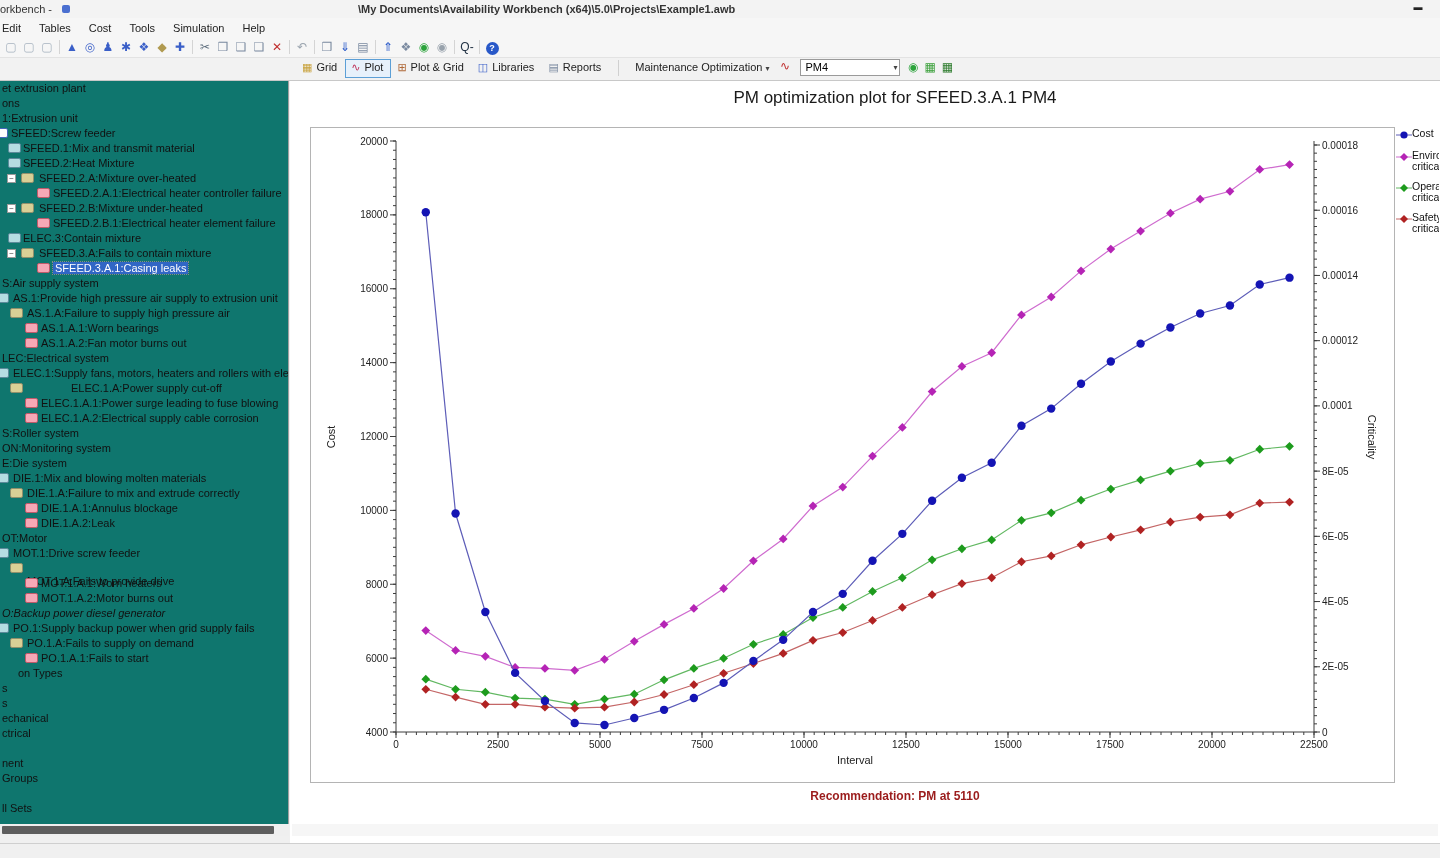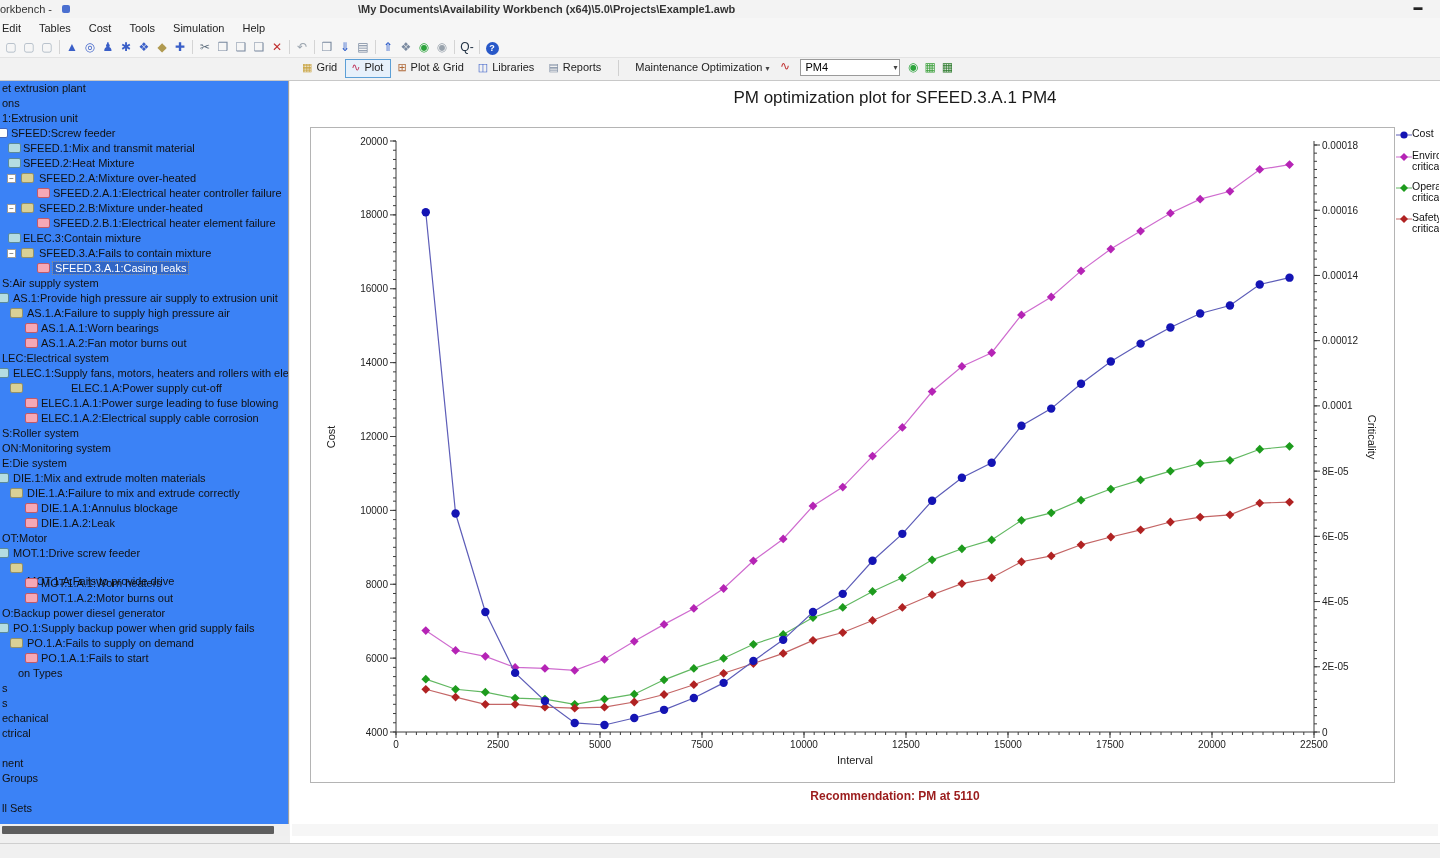--- a/index.html
+++ b/index.html
@@ -30,21 +30,21 @@
   .vb-glyph { display:inline-block; margin-right:4px; font-size:11px; }
   .vb-sep { display:inline-block; width:1px; height:16px; background:#d0d0d0; margin:2px 6px 0 4px; vertical-align:top;}
   #mo-dropdown { display:inline-block; font-size:11px; color:#222; padding:3px 4px 0 6px; vertical-align:top;}
   #mo-arrow { font-size:8px; color:#444; }
   #mo-chart-icon { display:inline-block; color:#c03030; font-size:12px; margin:1px 6px 0 2px; vertical-align:top;}
   #pm-combo { display:inline-block; width:100px; height:17px; margin-top:1px; background:#fff;
               border:1px solid #9a9a9a; font-size:11px; vertical-align:top; position:relative; padding:1px 0 0 4px;}
   #pm-combo .arrow { position:absolute; right:2px; top:3px; font-size:8px; color:#444; }
   .vb-right-icon { display:inline-block; font-size:12px; margin:2px 3px 0 3px; vertical-align:top;}
   #content-border { position:absolute; left:0; top:80px; width:1440px; height:1px; background:#c8c8c8; }
-  #tree-panel { position:absolute; left:0; top:81px; width:289px; height:743px; background:#3b82f6;
+  #tree-panel { position:absolute; left:0; top:81px; width:289px; height:743px; background:#0f766e;
                 overflow:hidden; border-right:1px solid #a0a0a0; }
   .tree-row { position:relative; height:15px; font-size:11px; color:#111; white-space:nowrap; }
   .tree-label { position:absolute; top:1px; }
   .tree-label.selected { background:#3166c5; color:#fff; padding:0 2px; outline:1px dotted #888;}
   .tree-icon { position:absolute; top:2px; width:13px; height:10px; border-radius:2px; }
   .ic-cyan   { background:#b5dde2; border:1px solid #5b8a9a; }
   .ic-khaki  { background:#d9d096; border:1px solid #90906c; }
   .ic-pink   { background:#f6a8b6; border:1px solid #c05a6a; }
   .ic-system { background:#fdfdfd; border:1px solid #4466bb; }
   .tree-exp { position:absolute; top:3px; width:9px; height:9px; border:1px solid #9a9a9a; background:#fff;
@@ -192,21 +192,21 @@
       <span class="tree-label" style="left: 2px;">S:Roller system</span>
     </div>
     <div class="tree-row">
       <span class="tree-label" style="left: 2px;">ON:Monitoring system</span>
     </div>
     <div class="tree-row">
       <span class="tree-label" style="left: 2px;">E:Die system</span>
     </div>
     <div class="tree-row">
       <span class="tree-icon ic-cyan" style="left: -4px;"></span>
-      <span class="tree-label" style="left: 13px;">DIE.1:Mix and extrude molten materials</span>
+      <span class="tree-label" style="left: 13px;">DIE.1:Mix and blowing molten materials</span>
     </div>
     <div class="tree-row">
       <span class="tree-icon ic-khaki" style="left: 10px;"></span>
       <span class="tree-label" style="left: 27px;">DIE.1.A:Failure to mix and extrude correctly</span>
     </div>
     <div class="tree-row">
       <span class="tree-icon ic-pink" style="left: 25px;"></span>
       <span class="tree-label" style="left: 41px;">DIE.1.A.1:Annulus blockage</span>
     </div>
     <div class="tree-row">
@@ -226,21 +226,21 @@
     </div>
     <div class="tree-row">
       <span class="tree-icon ic-pink" style="left: 25px;"></span>
       <span class="tree-label" style="left: 41px;">MOT.1.A.1:Worn heaters</span>
     </div>
     <div class="tree-row">
       <span class="tree-icon ic-pink" style="left: 25px;"></span>
       <span class="tree-label" style="left: 41px;">MOT.1.A.2:Motor burns out</span>
     </div>
     <div class="tree-row">
-      <span class="tree-label" style="left: 2px;">O:Backup power diesel generator</span>
+      <span class="tree-label" style="left: 2px; font-style: italic;">O:Backup power diesel generator</span>
     </div>
     <div class="tree-row">
       <span class="tree-icon ic-cyan" style="left: -4px;"></span>
       <span class="tree-label" style="left: 13px;">PO.1:Supply backup power when grid supply fails</span>
     </div>
     <div class="tree-row">
       <span class="tree-icon ic-khaki" style="left: 10px;"></span>
       <span class="tree-label" style="left: 27px;">PO.1.A:Fails to supply on demand</span>
     </div>
     <div class="tree-row">

